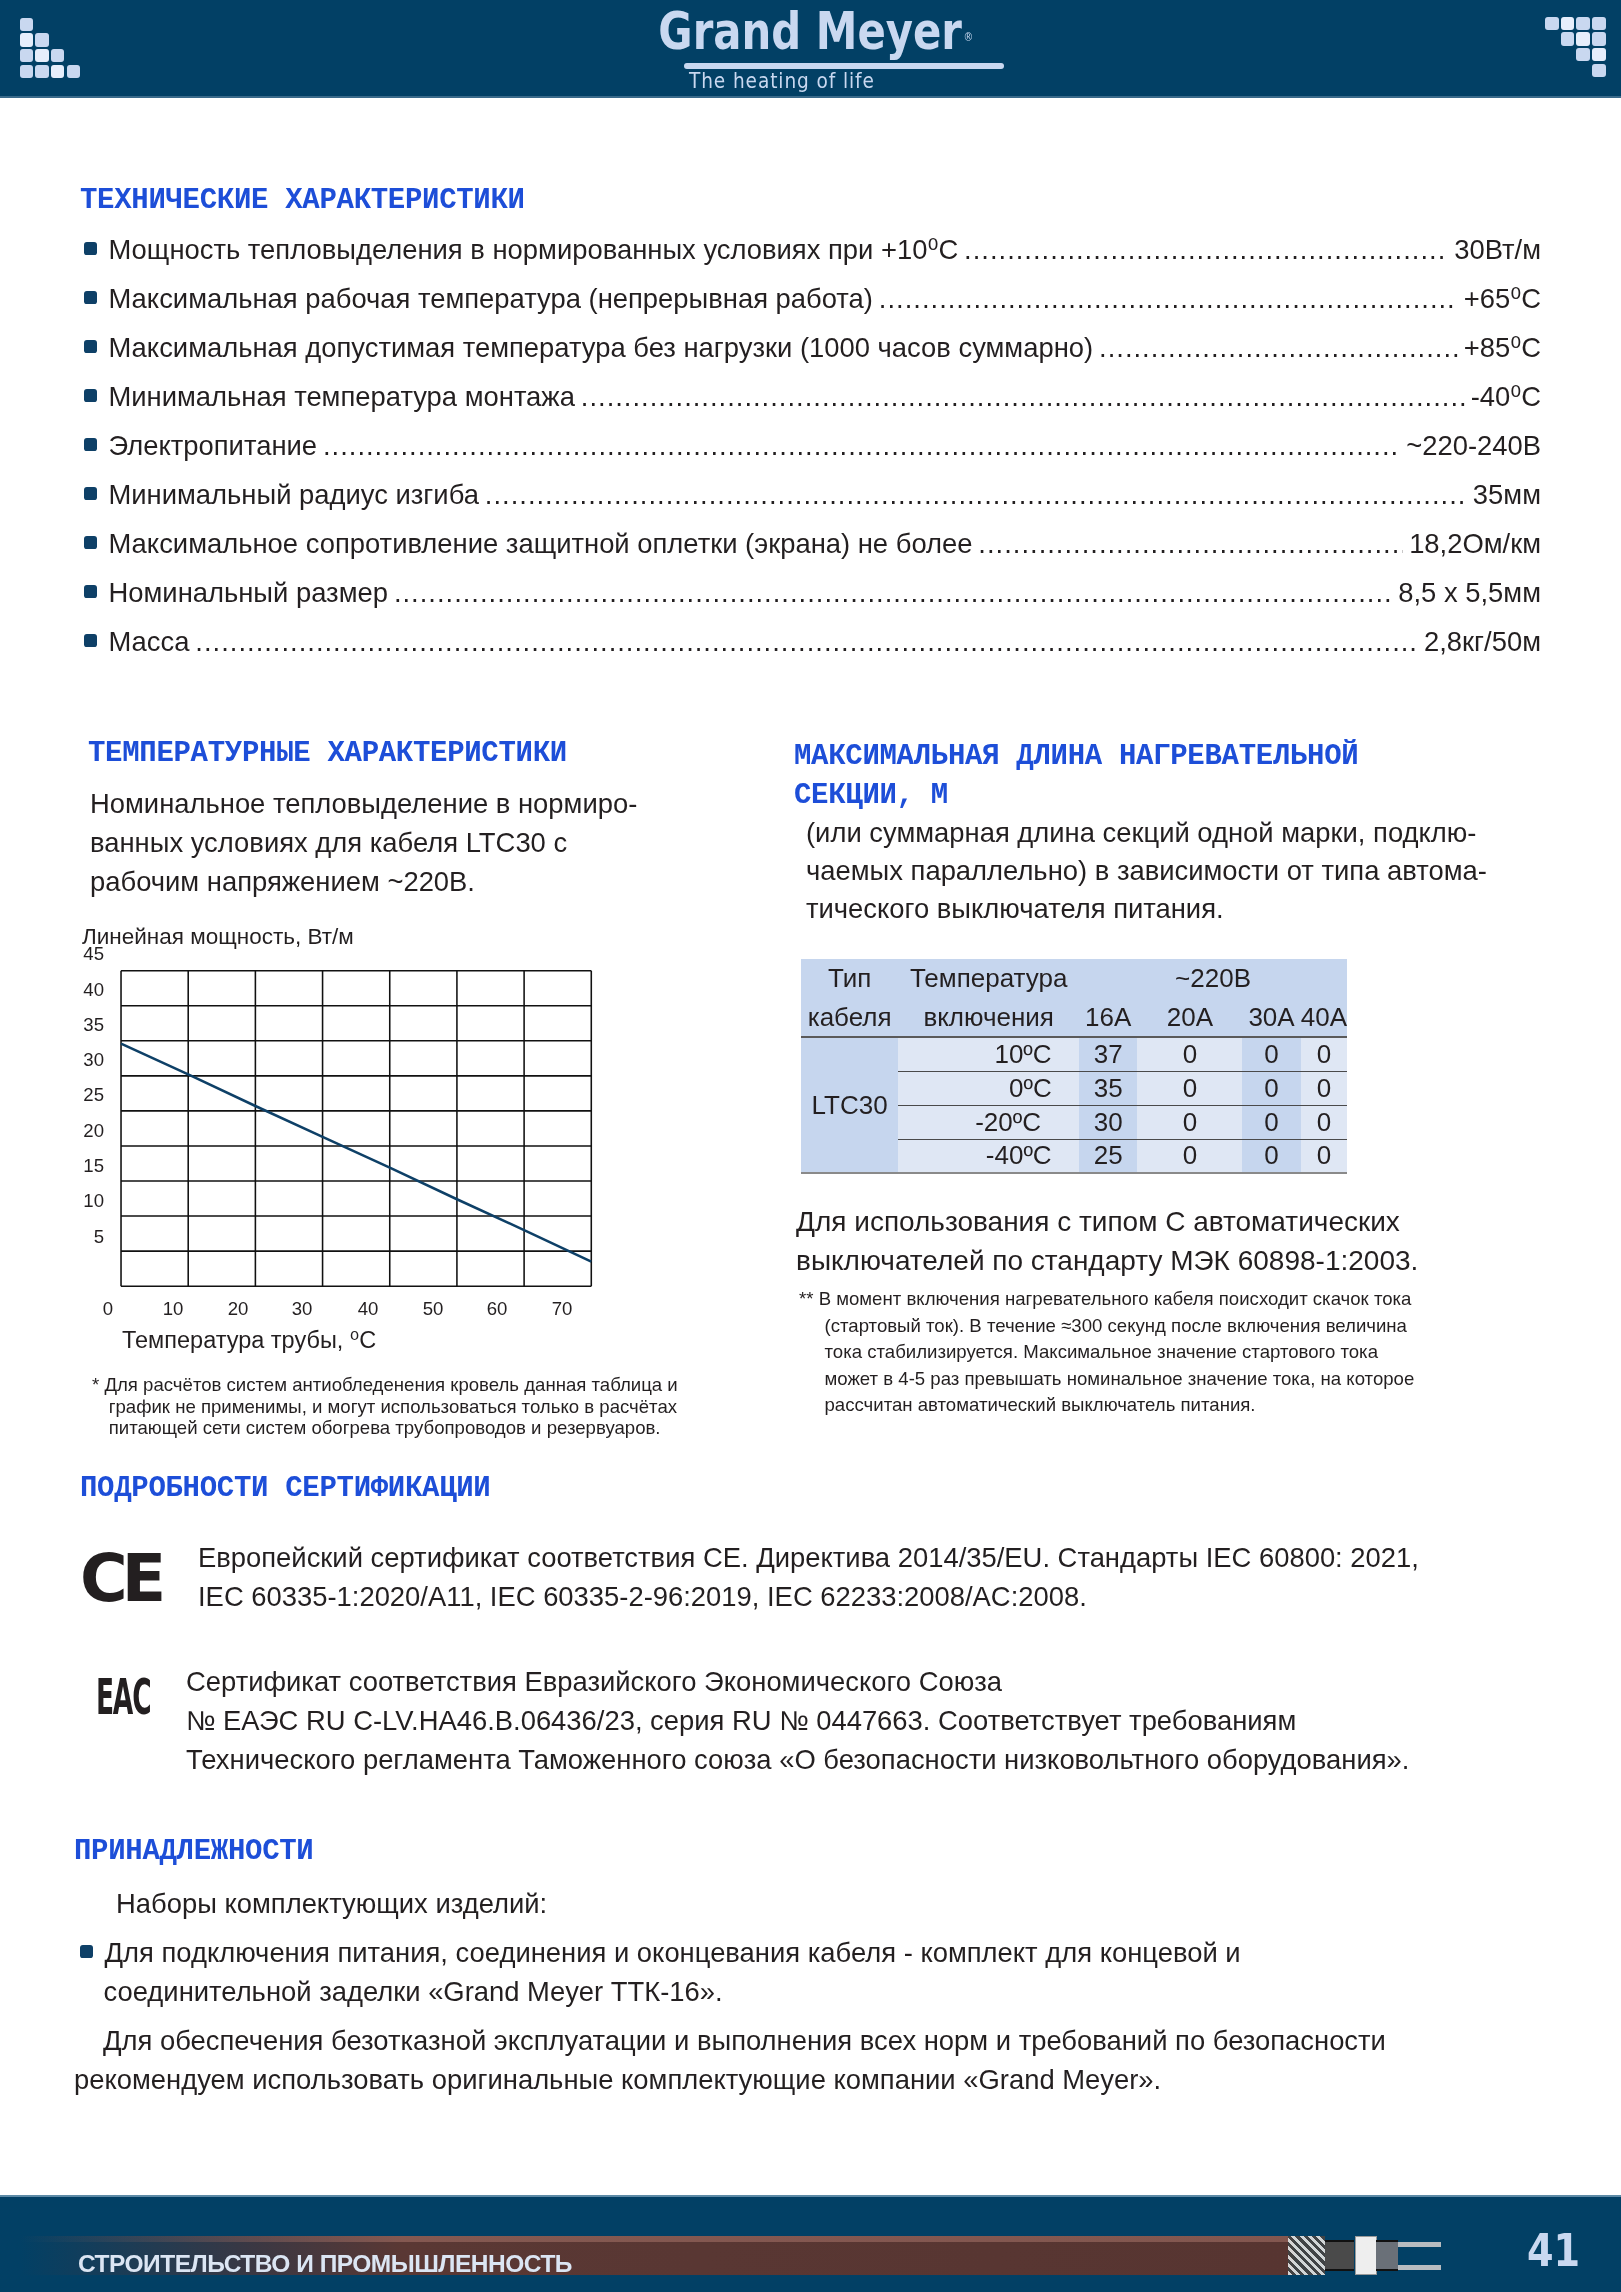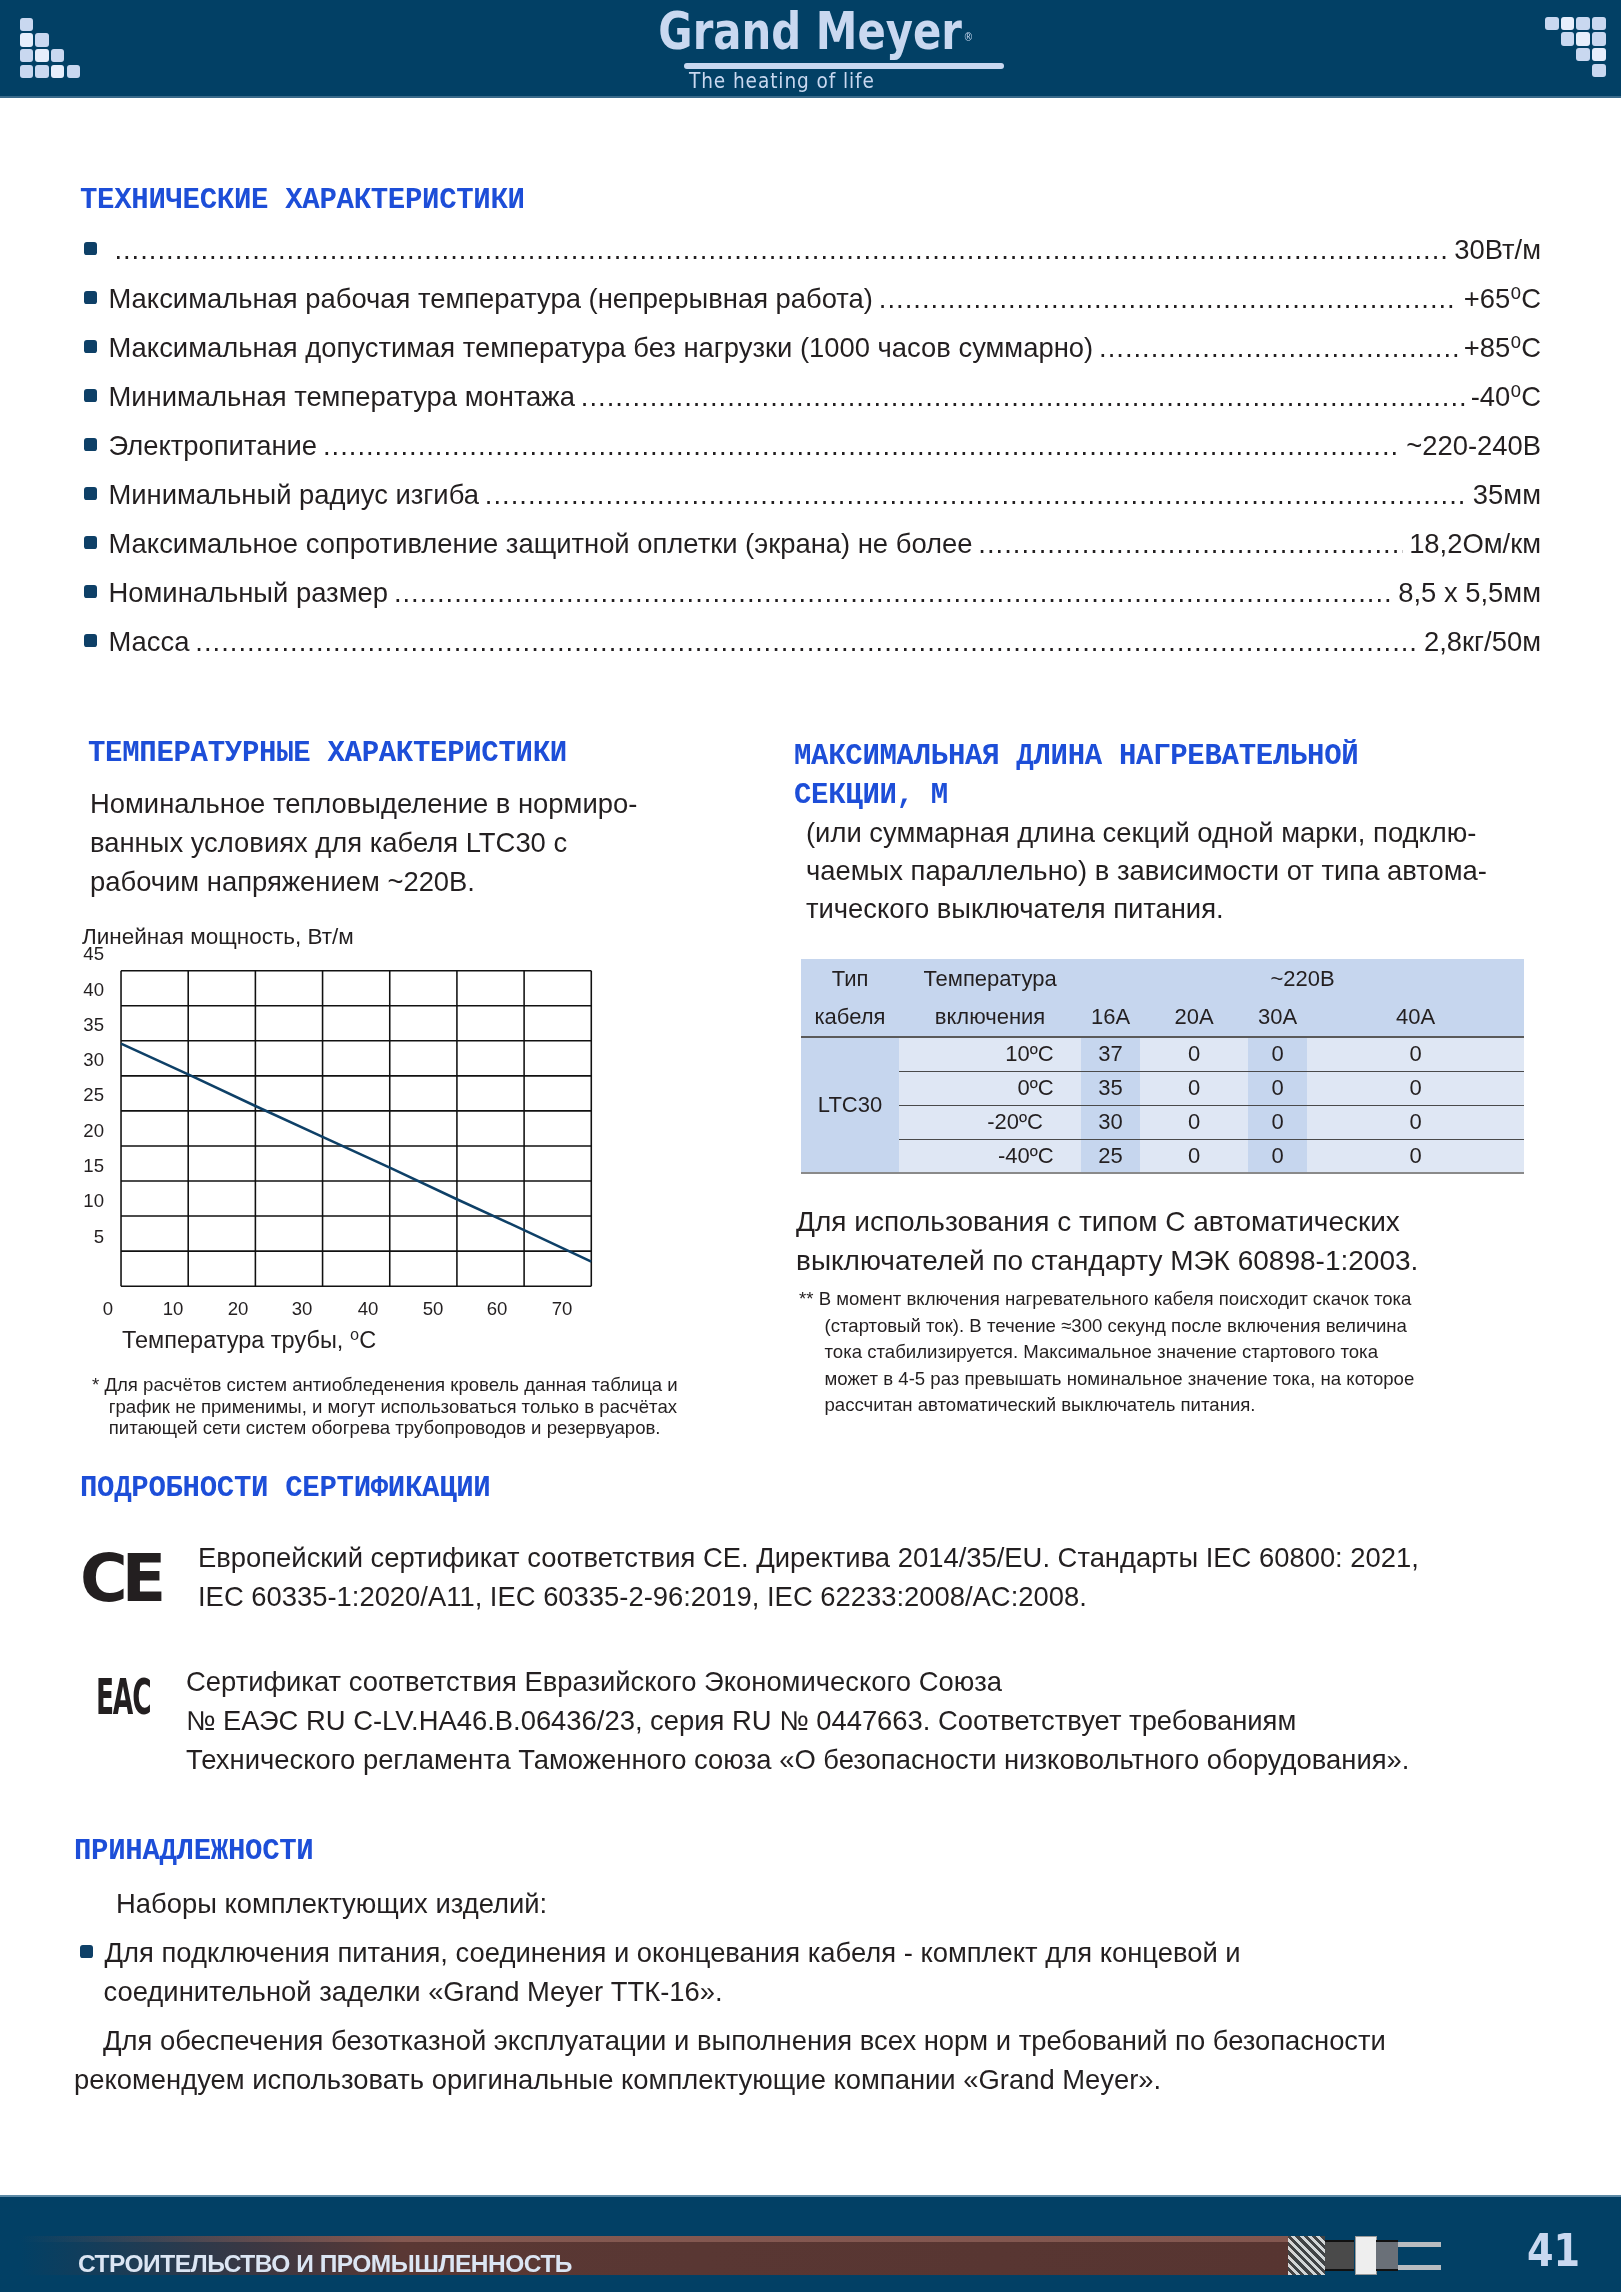--- a/index.html
+++ b/index.html
@@ -33,21 +33,21 @@
   .small-note { position: absolute; font-size: 17.6px; line-height: 25.5px; color: #231f20; }
 
   
   .chart-ylabel { position: absolute; left: 82px; top: 924px; font-size: 22.5px; }
   .chart { position: absolute; left: 69px; top: 956px; width: 686px; height: 392px; }
   .ytick { position: absolute; left: 0; width: 35px; text-align: right; font-size: 18.6px; }
   .xtick { position: absolute; top: 342px; font-size: 18.6px; transform: translateX(-50%); }
   .chart-xlabel { position: absolute; left: 122px; top: 1326px; font-size: 23.5px; }
 
   
-  .maxlen-table { position: absolute; left: 801px; top: 959px; width: 723px; border-collapse: collapse; font-size: 22px; color: #231f20; }
+  .maxlen-table { position: absolute; left: 801px; top: 959px; width: 546px; border-collapse: collapse; font-size: 26px; color: #231f20; }
   .maxlen-table td, .maxlen-table th { font-weight: normal; text-align: center; padding: 0; }
   .maxlen-table thead tr { background: #c6d6ee; height: 39px; }
   .maxlen-table thead tr.r2 { border-bottom: 2px solid #5a5a5a; }
   .maxlen-table tbody tr { height: 34px; background: #dfe7f4; }
   .maxlen-table tbody tr + tr td.t { border-top: 1px solid #4a4a4a; }
   .maxlen-table tbody tr + tr td.v { border-top: 1px solid #4a4a4a; }
   .maxlen-table td.type-cell { background: #c6d6ee; border-top: none !important; }
   .maxlen-table td.hl { background: #c6d6ee; }
   .maxlen-table tbody tr:last-child { border-bottom: 2px solid #8a8a8a; }
 
@@ -101,20 +101,21 @@
     <div class="sq" style="left:31px;top:31px"></div>
       <div class="sq light" style="left:47px;top:31px"></div>
     <div class="sq" style="left:47px;top:47px"></div>
   </div>
 </div>
 
 <div class="h-section" style="left:80px;top:184px;">ТЕХНИЧЕСКИЕ ХАРАКТЕРИСТИКИ</div>
 <div class="specs">
   <div class="spec-row">
       <span class="bullet"></span>
+      <span class="spec-label">Мощность тепловыделения в нормированных условиях при +10⁰С</span>
       <span class="spec-dots"></span>
       <span class="spec-val">30Вт/м</span>
     </div>
   <div class="spec-row">
       <span class="bullet"></span>
       <span class="spec-label">Максимальная рабочая температура (непрерывная работа)</span>
       <span class="spec-dots"></span>
       <span class="spec-val">+65⁰С</span>
     </div>
   <div class="spec-row">

